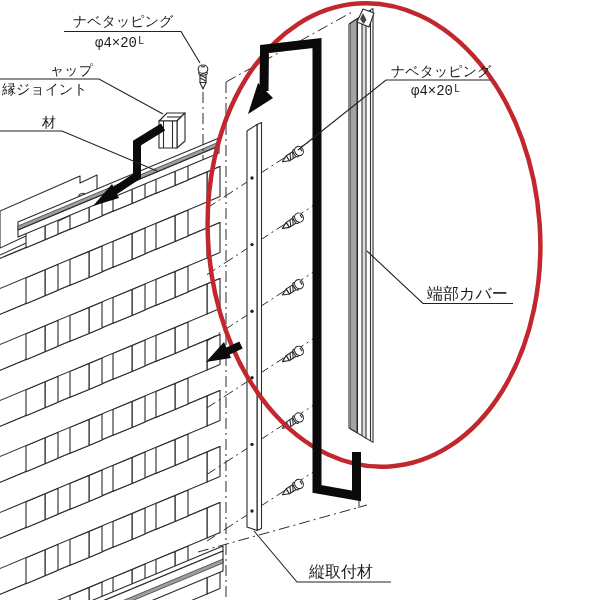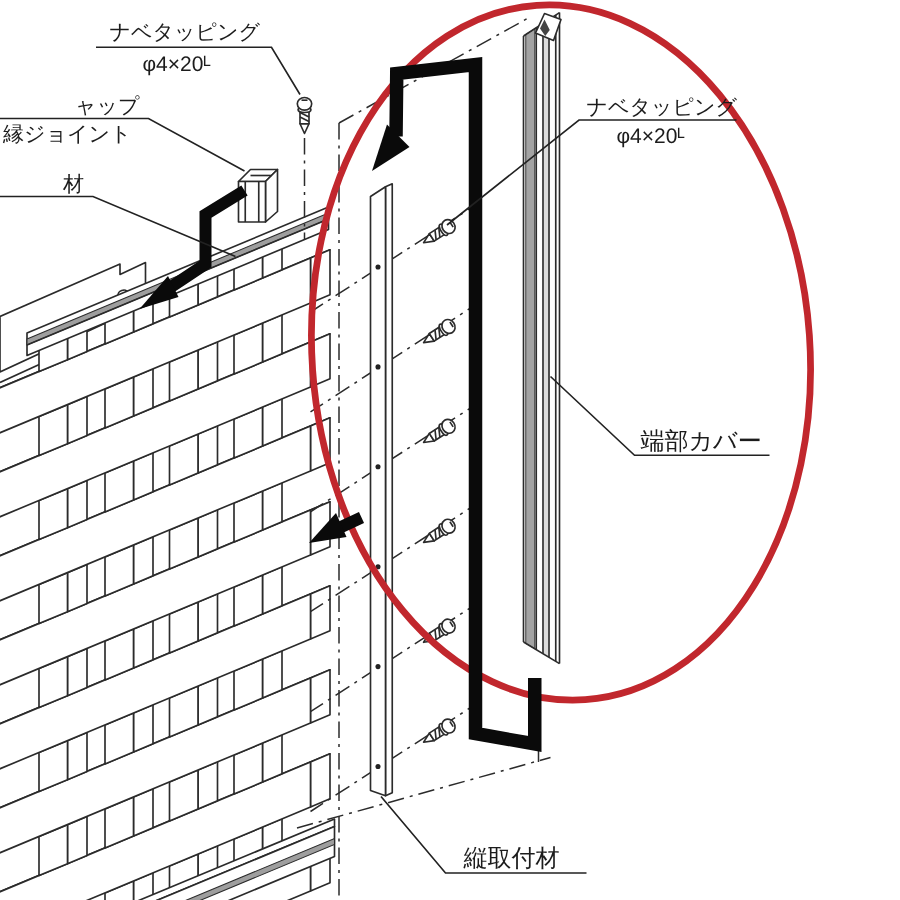--- a/index.html
+++ b/index.html
@@ -1,17 +1,17 @@
 <!DOCTYPE html>
 <html><head>
 <meta charset="utf-8">
 <style>
   html,body{margin:0;padding:0;background:#fff;}
   .stage{position:relative;width:600px;height:600px;background:#fff;overflow:hidden;
-         font-family:Liberation Sans, sans-serif;}
+         font-family:Liberation Mono, monospace;}
   svg{position:absolute;left:0;top:0;}
   .fw{fill:#fff;stroke:#2b2b2b;stroke-width:1.1;stroke-linejoin:round;}
   .ln{fill:none;stroke:#2b2b2b;stroke-width:1.1;}
   .dash{fill:none;stroke:#2b2b2b;stroke-width:1;stroke-dasharray:11 4 2 4;}
   .thick{fill:none;stroke:#0a0a0a;stroke-width:9;stroke-linejoin:miter;}
   .thick2{fill:none;stroke:#0a0a0a;stroke-width:8;stroke-linejoin:miter;}
   .ldr{fill:none;stroke:#222;stroke-width:1.1;}
   .lbl{fill:#1c1c1c;font-size:14px;}
   .lbl-big{fill:#1c1c1c;font-size:16px;}
 </style>

